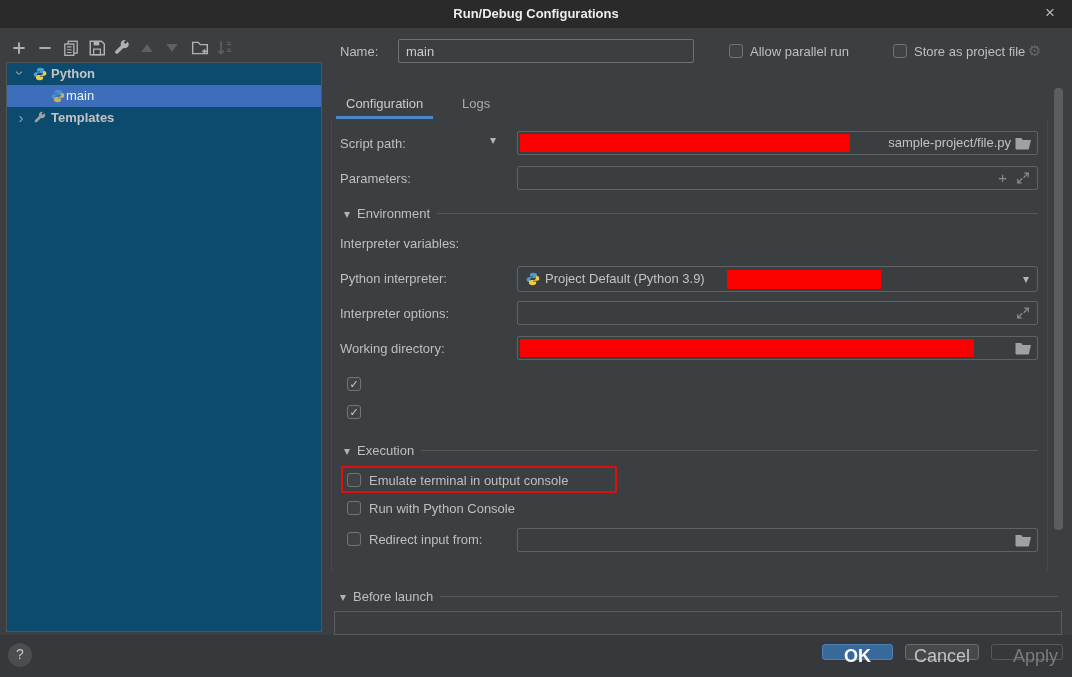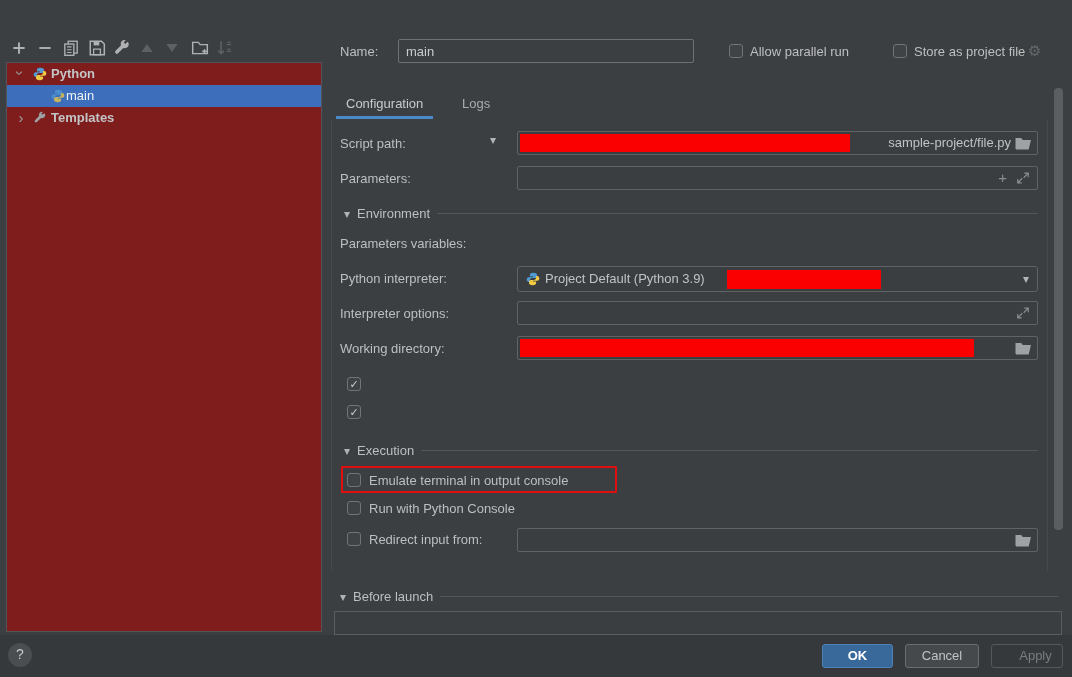--- a/index.html
+++ b/index.html
@@ -12,21 +12,21 @@
   
   .titlebar { position:absolute; left:0; top:0; width:1072px; height:28px; background:#2a2a2b; }
   .titlebar .title { position:absolute; left:0; right:0; top:0; height:28px; line-height:28px;
     text-align:center; font-weight:bold; color:#ececec; }
   .close-btn { position:absolute; right:10px; top:0; width:24px; height:28px; line-height:26px;
     text-align:center; color:#b4b6b8; font-size:17px; cursor:pointer; }
   
   .tb-icon { position:absolute; width:18px; height:18px; top:39px; }
   
   .tree-panel { position:absolute; left:6px; top:62px; width:316px; height:570px;
-    border:1px solid #525557; background:#7f1d1d; }
+    border:1px solid #525557; background:#0c4a6e; }
   .tree-row { position:absolute; left:0; width:314px; height:22px; line-height:22px; }
   .tree-row.selected { background:#3d6ebc; }
   .tree-label { position:absolute; top:0; font-weight:bold; color:#c2c4c6; }
   .tree-row.selected .tree-label { font-weight:normal; color:#eef1f4; }
   .chev { position:absolute; top:0; color:#9da0a2; font-size:15px; width:12px; text-align:center; }
   .chev.expanded { transform:rotate(90deg); transform-origin:50% 45%; }
   .tree-ico { position:absolute; top:4px; }
   
   .lbl { position:absolute; color:#bdbfc1; white-space:nowrap; }
   .name-input { position:absolute; left:398px; top:39px; width:296px; height:24px;
@@ -52,32 +52,36 @@
   .section .rule { flex:1; height:1px; background:#55585a; }
   .annotation { position:absolute; border:2px solid #df0f0f; border-radius:1px; }
   .scroll-thumb { position:absolute; left:1054px; top:88px; width:9px; height:442px;
     background:#5b5e60; border-radius:4px; }
   .bl-box { position:absolute; left:334px; top:611px; width:728px; height:24px;
     border:1px solid #5a5d5f; background:#3b3e40; }
   
   .footer { position:absolute; left:0; top:635px; width:1072px; height:42px; background:#36393b; }
   .help-btn { position:absolute; left:8px; top:643px; width:24px; height:24px; border-radius:50%;
     background:#4a4e50; color:#c6c8ca; text-align:center; line-height:23px; font-size:14px; cursor:pointer; }
-  .btn { position:absolute; top:644px; height:24px; border-radius:3px; text-align:center;
-    line-height:22px; font-size:13px; cursor:pointer; }
+  .btn { position:absolute; top:644px; height:16px; border-radius:3px; text-align:center;
+    line-height:22px; font-size:18px; cursor:pointer; }
   .btn-ok { left:822px; width:71px; background:#39689a; border:1px solid #4e82b5; color:#fff; font-weight:bold; }
   .btn-cancel { left:905px; width:74px; background:#45494b; border:1px solid #6b6e70; color:#c2c4c6; }
   .btn-apply { left:991px; width:72px; background:transparent; border:1px solid #56595b; color:#7a7d7f;padding-left:17px; }
   svg { display:block; }
 </style>
 </head>
 <body>
 
 <div id="app">
 
+  <div class="titlebar">
+    <div class="title">Run/Debug Configurations</div>
+    <div class="close-btn">×</div>
+  </div>
 
   <div class="tb-icon" style="left:10px">
     <svg width="18" height="18" viewBox="0 0 16 16">
         <path d="M8 3v10M3 8h10" stroke="#afb1b3" stroke-width="1.7" fill="none"></path>
       </svg>
   </div>
   <div class="tb-icon" style="left:36px">
     <svg width="18" height="18" viewBox="0 0 16 16">
         <path d="M3 8h10" stroke="#afb1b3" stroke-width="1.7" fill="none"></path>
       </svg>
@@ -190,21 +194,21 @@
         </svg>
     </span>
   </div>
 
   <div class="section" style="left:344px; top:206px; width:694px">
     <span class="tri">▾</span>
     <span>Environment</span>
     <span class="rule"></span>
   </div>
 
-  <span class="lbl" style="left:340px; top:236px">Parameters variables:</span>
+  <span class="lbl" style="left:340px; top:236px">Interpreter variables:</span>
 
   <span class="lbl" style="left:340px; top:271px">Python interpreter:</span>
   <div class="field" style="top:266px; height:26px; border-radius:3px">
     <span class="field-ico" style="left:8px; top:5px">
       <svg width="14" height="14" viewBox="0 0 14 14">
           <path d="M7 .8c-2 0-3.1.9-3.1 2.2v1.6h3.2v.7H2.7C1.5 5.3.7 6.3.7 7.6s.8 2.3 2 2.3h1.2V8.3c0-1.2 1-2.2 2.2-2.2h3c1 0 1.9-.9 1.9-1.9V3C11 1.7 9.6.8 7.6.8z" fill="#4f9bd2"></path>
           <path d="M7 13.2c2 0 3.1-.9 3.1-2.2V9.4H6.9v-.7h4.4c1.2 0 2-1 2-2.3s-.8-2.3-2-2.3h-1.2v1.6c0 1.2-1 2.2-2.2 2.2h-3c-1 0-1.9.9-1.9 1.9V11c0 1.3 1.4 2.2 3.4 2.2z" fill="#f2ca43"></path>
         </svg>
     </span>
     <span class="val" style="left:27px; top:4px">Project Default (Python 3.9)</span>

